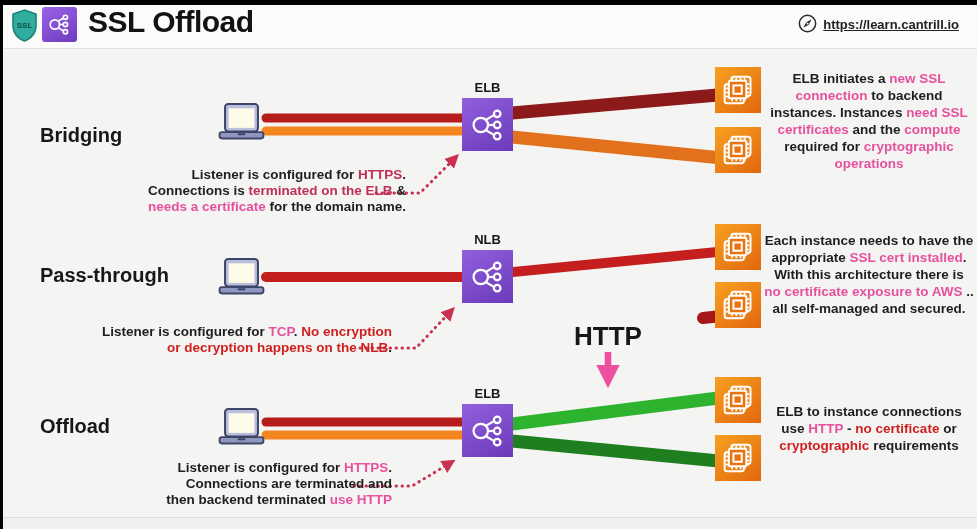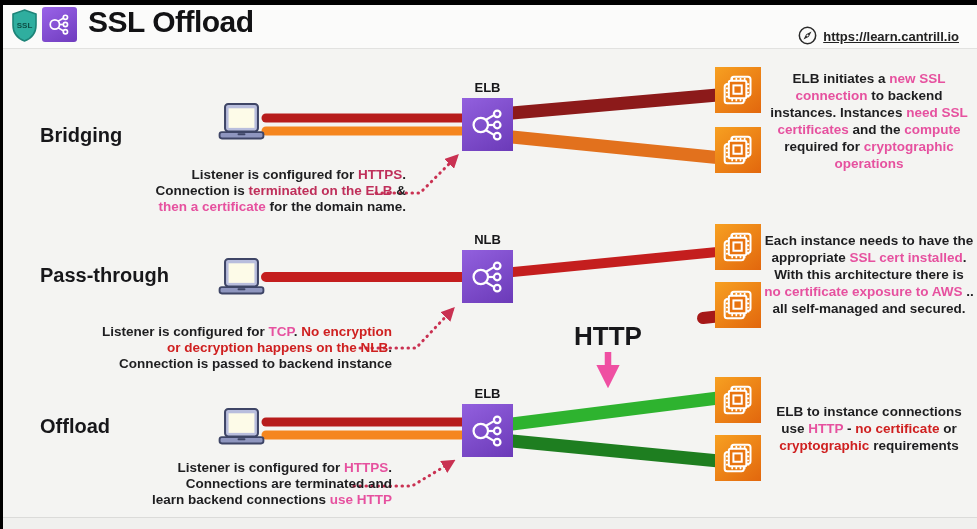--- a/index.html
+++ b/index.html
@@ -15,21 +15,21 @@
 
   
   .header {
     position:absolute; left:0; top:0; width:977px; height:49px;
     background:#fbfbfa; border-bottom:1px solid #e2e2e0; z-index:5;
   }
   .hdr-shield { position:absolute; left:11px; top:9px; }
   .hdr-elb    { position:absolute; left:42px; top:7px; width:35px; height:35px; border-radius:3px;
                 background:linear-gradient(150deg,#9a63e8 0%,#6f3cbe 100%); display:flex; align-items:center; justify-content:center; }
   .hdr-title  { position:absolute; left:88px; top:5px; font-size:30px; font-weight:800; letter-spacing:-0.5px; color:#121214; }
-  .hdr-links  { position:absolute; right:18px; top:12px; height:49px; display:flex; align-items:center; gap:12px; }
+  .hdr-links  { position:absolute; right:18px; top:0; height:49px; display:flex; align-items:center; gap:12px; }
   .hdr-link   { display:flex; align-items:center; gap:6px; font-size:13px; font-weight:600; color:#222; text-decoration:none; }
   .hdr-link .url { text-decoration:underline; }
 
   
   .wires { position:absolute; left:0; top:0; z-index:1; }
   .row-label { position:absolute; z-index:3; font-size:20px; font-weight:800; color:#17171a; }
   .lb-box {
     position:absolute; width:51px; height:53px; z-index:2;
     background:linear-gradient(150deg,#9260de 0%,#6b3ab8 100%);
     display:flex; align-items:center; justify-content:center;
@@ -265,23 +265,23 @@
         <g fill="none" stroke="#fff" stroke-width="2.4">
       <rect x="16" y="8" width="23" height="23" rx="3"></rect>
           <rect x="8" y="17" width="23" height="23" rx="3"></rect>
       <rect x="13" y="13" width="21" height="21" rx="2" fill="#e8730f"></rect>
           <rect x="18.5" y="18.5" width="10" height="10"></rect>
       <path d="M17,9.5 v4 M22,9.5 v4 M27,9.5 v4 M32,9.5 v4 M17,33.5 v4 M22,33.5 v4 M27,33.5 v4 M32,33.5 v4 M9.5,17 h4 M9.5,22 h4 M9.5,27 h4 M9.5,32 h4 M33.5,17 h4 M33.5,22 h4 M33.5,27 h4 M33.5,32 h4" stroke-width="2"></path>
         </g>
     </svg>
   </div>
 
-  <div class="note" style="left:106px; top:167px;"><span class="c-k">Listener is configured for </span><span class="c-crimson">HTTPS</span><span class="c-k">.</span><br><span class="c-k">Connection is </span><span class="c-crimson">terminated on the ELB</span><span class="c-k"> &amp;</span><br><span class="c-pink">then a certificate</span><span class="c-k"> for the domain name.</span></div>
-  <div class="note" style="left:92px;  top:324px;"><span class="c-k">Listener is configured for </span><span class="c-pink">TCP</span><span class="c-k">. </span><span class="c-red">No encryption</span><br><span class="c-red">or decryption happens on the NLB</span><span class="c-k">.</span><br><span class="c-k">Connection is passed to backend instance</span></div>
-  <div class="note" style="left:92px;  top:460px;"><span class="c-k">Listener is configured for </span><span class="c-pink">HTTPS</span><span class="c-k">.</span><br><span class="c-k">Connections are terminated and</span><br><span class="c-k">learn backend connections </span><span class="c-pink">use HTTP</span></div>
+  <div class="note" style="left:106px; top:167px;"><span class="c-k">Listener is configured for </span><span class="c-crimson">HTTPS</span><span class="c-k">.</span><br><span class="c-k">Connections is </span><span class="c-crimson">terminated on the ELB</span><span class="c-k"> &amp;</span><br><span class="c-pink">needs a certificate</span><span class="c-k"> for the domain name.</span></div>
+  <div class="note" style="left:92px;  top:324px;"><span class="c-k">Listener is configured for </span><span class="c-pink">TCP</span><span class="c-k">. </span><span class="c-red">No encryption</span><br><span class="c-red">or decryption happens on the NLB</span><span class="c-k">.</span><br></div>
+  <div class="note" style="left:92px;  top:460px;"><span class="c-k">Listener is configured for </span><span class="c-pink">HTTPS</span><span class="c-k">.</span><br><span class="c-k">Connections are terminated and</span><br><span class="c-k">then backend terminated </span><span class="c-pink">use HTTP</span></div>
 
   <div class="side-text" style="top:70px;"><span class="c-k">ELB initiates a </span><span class="c-pink">new SSL</span><br><span class="c-pink">connection</span><span class="c-k"> to backend</span><br><span class="c-k">instances. Instances </span><span class="c-pink">need SSL</span><br><span class="c-pink">certificates</span><span class="c-k"> and the </span><span class="c-pink">compute</span><br><span class="c-k">required for </span><span class="c-pink">cryptographic</span><br><span class="c-pink">operations</span></div>
   <div class="side-text" style="top:232px;"><span class="c-k">Each instance needs to have the</span><br><span class="c-k">appropriate </span><span class="c-pink">SSL cert installed</span><span class="c-k">.</span><br><span class="c-k">With this architecture there is</span><br><span class="c-pink">no certificate exposure to AWS</span><span class="c-k"> ..</span><br><span class="c-k">all self-managed and secured.</span></div>
   <div class="side-text" style="top:403px;"><span class="c-k">ELB to instance connections</span><br><span class="c-k">use </span><span class="c-pink">HTTP</span><span class="c-k"> - </span><span class="c-red">no certificate</span><span class="c-k"> or</span><br><span class="c-red">cryptographic</span><span class="c-k"> requirements</span></div>
 
   <div class="http-label">HTTP</div>
 
   <div class="bottom-strip"></div>
 </div>
 

